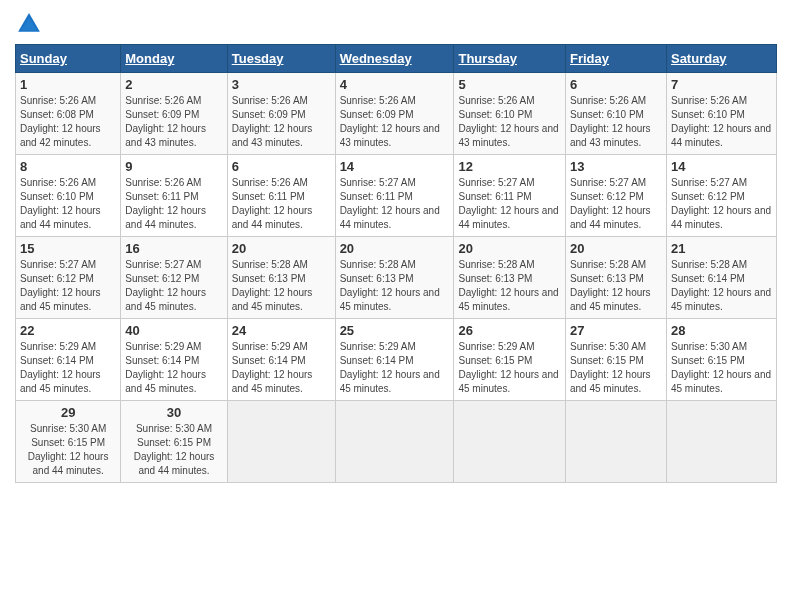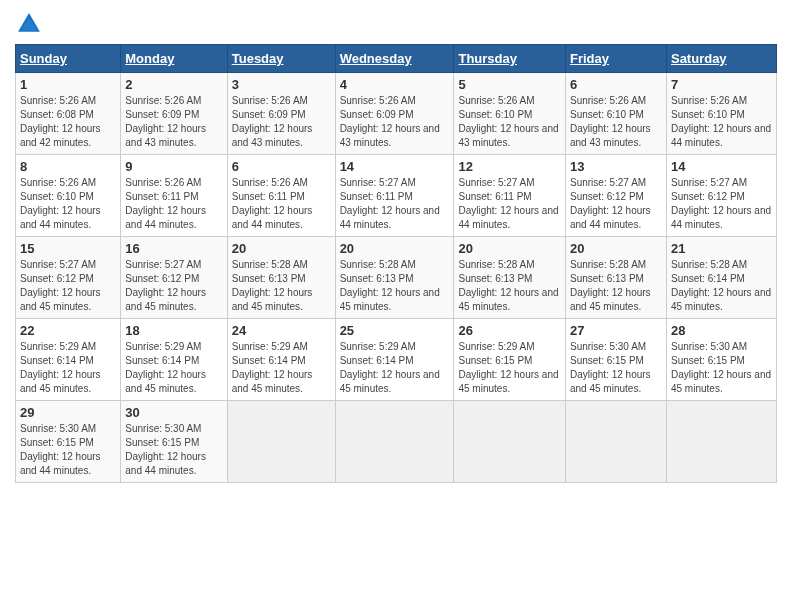--- a/index.html
+++ b/index.html
@@ -82,20 +82,21 @@
     .day-info {
       font-size: 10px;
       color: #444;
       line-height: 1.4;
     }
     .empty-cell {
       background: #f0f0f0 !important;
     }
     .last-row td {
       min-height: 80px;
+      text-align: center;
     }
   </style>
 </head>
 <body>
 
 <div class="header-area">
   <div class="logo">
     <svg class="logo-icon" viewBox="0 0 36 36" xmlns="http://www.w3.org/2000/svg">
       <polygon points="18,4 32,28 4,28" fill="#1a73c7"></polygon>
       <polygon points="18,10 28,26 8,26" fill="#2a8ad4" opacity="0.5"></polygon>
@@ -212,21 +213,21 @@
           <span class="day-number">21</span>
           <div class="day-info">Sunrise: 5:28 AM<br>Sunset: 6:14 PM<br>Daylight: 12 hours and 45 minutes.</div>
         </td>
       </tr>
       <tr>
         <td>
           <span class="day-number">22</span>
           <div class="day-info">Sunrise: 5:29 AM<br>Sunset: 6:14 PM<br>Daylight: 12 hours and 45 minutes.</div>
         </td>
         <td>
-          <span class="day-number">18</span>
+          <span class="day-number">40</span>
           <div class="day-info">Sunrise: 5:29 AM<br>Sunset: 6:14 PM<br>Daylight: 12 hours and 45 minutes.</div>
         </td>
         <td>
           <span class="day-number">24</span>
           <div class="day-info">Sunrise: 5:29 AM<br>Sunset: 6:14 PM<br>Daylight: 12 hours and 45 minutes.</div>
         </td>
         <td>
           <span class="day-number">25</span>
           <div class="day-info">Sunrise: 5:29 AM<br>Sunset: 6:14 PM<br>Daylight: 12 hours and 45 minutes.</div>
         </td>

